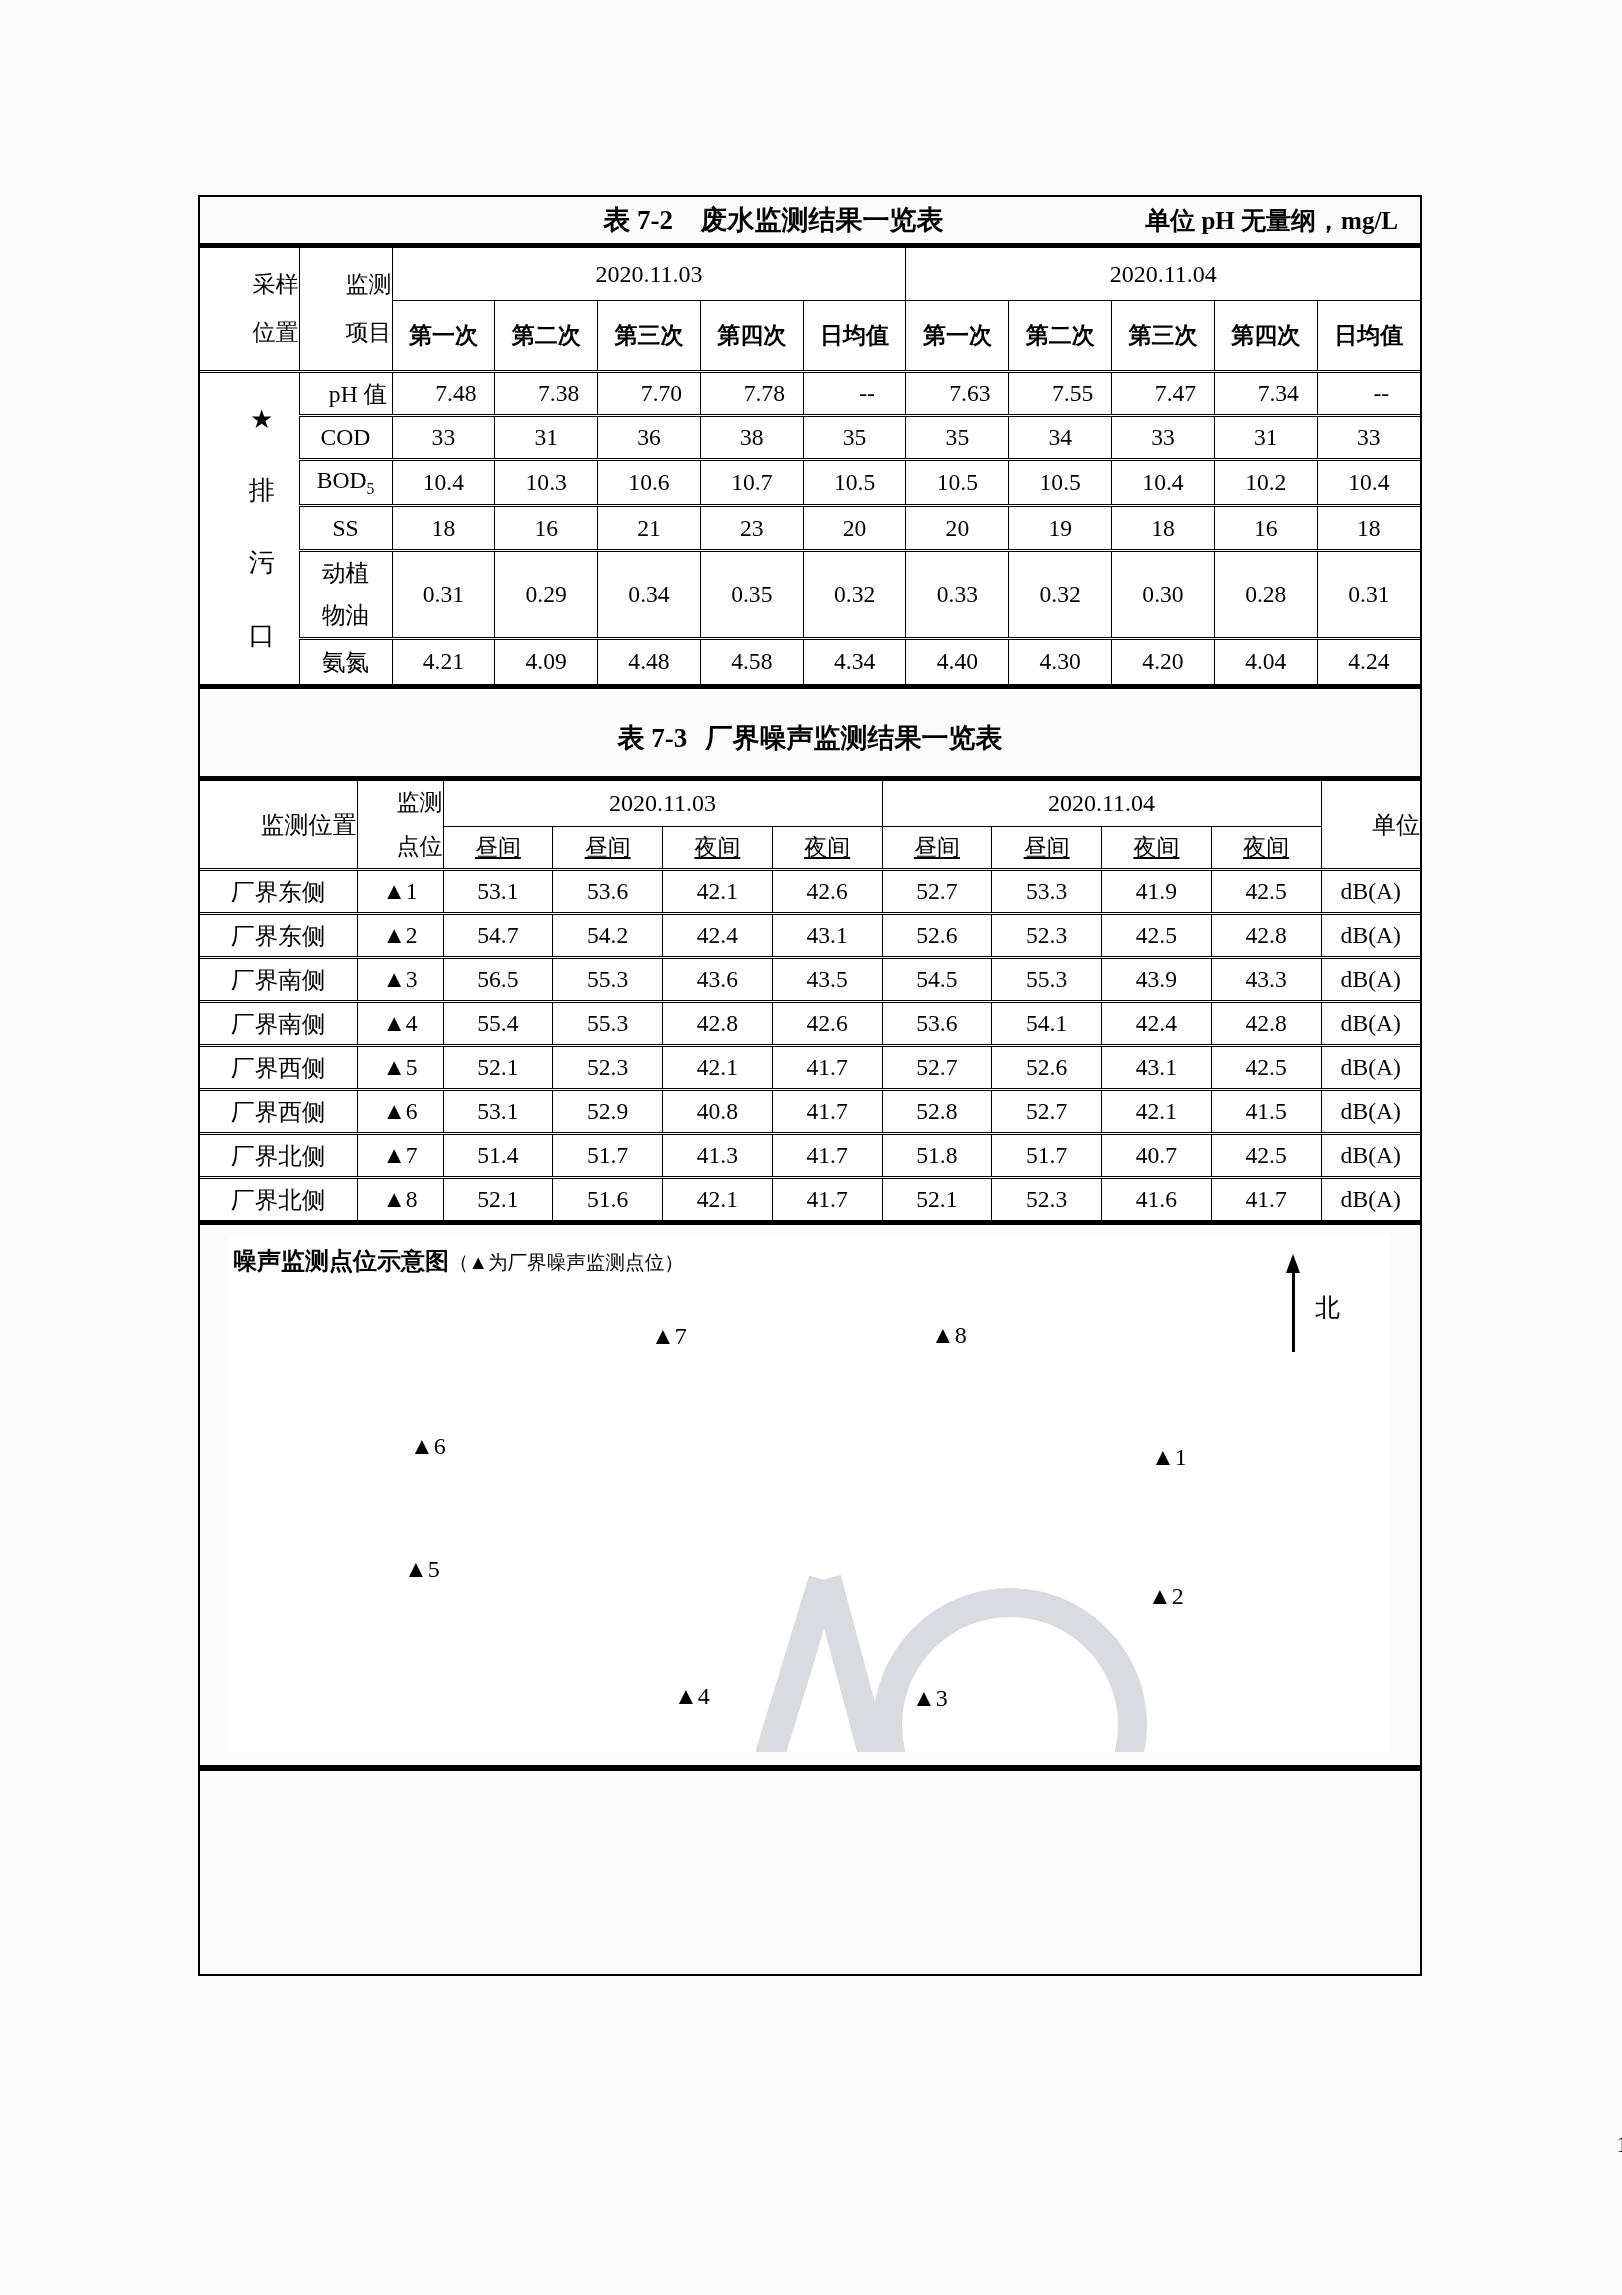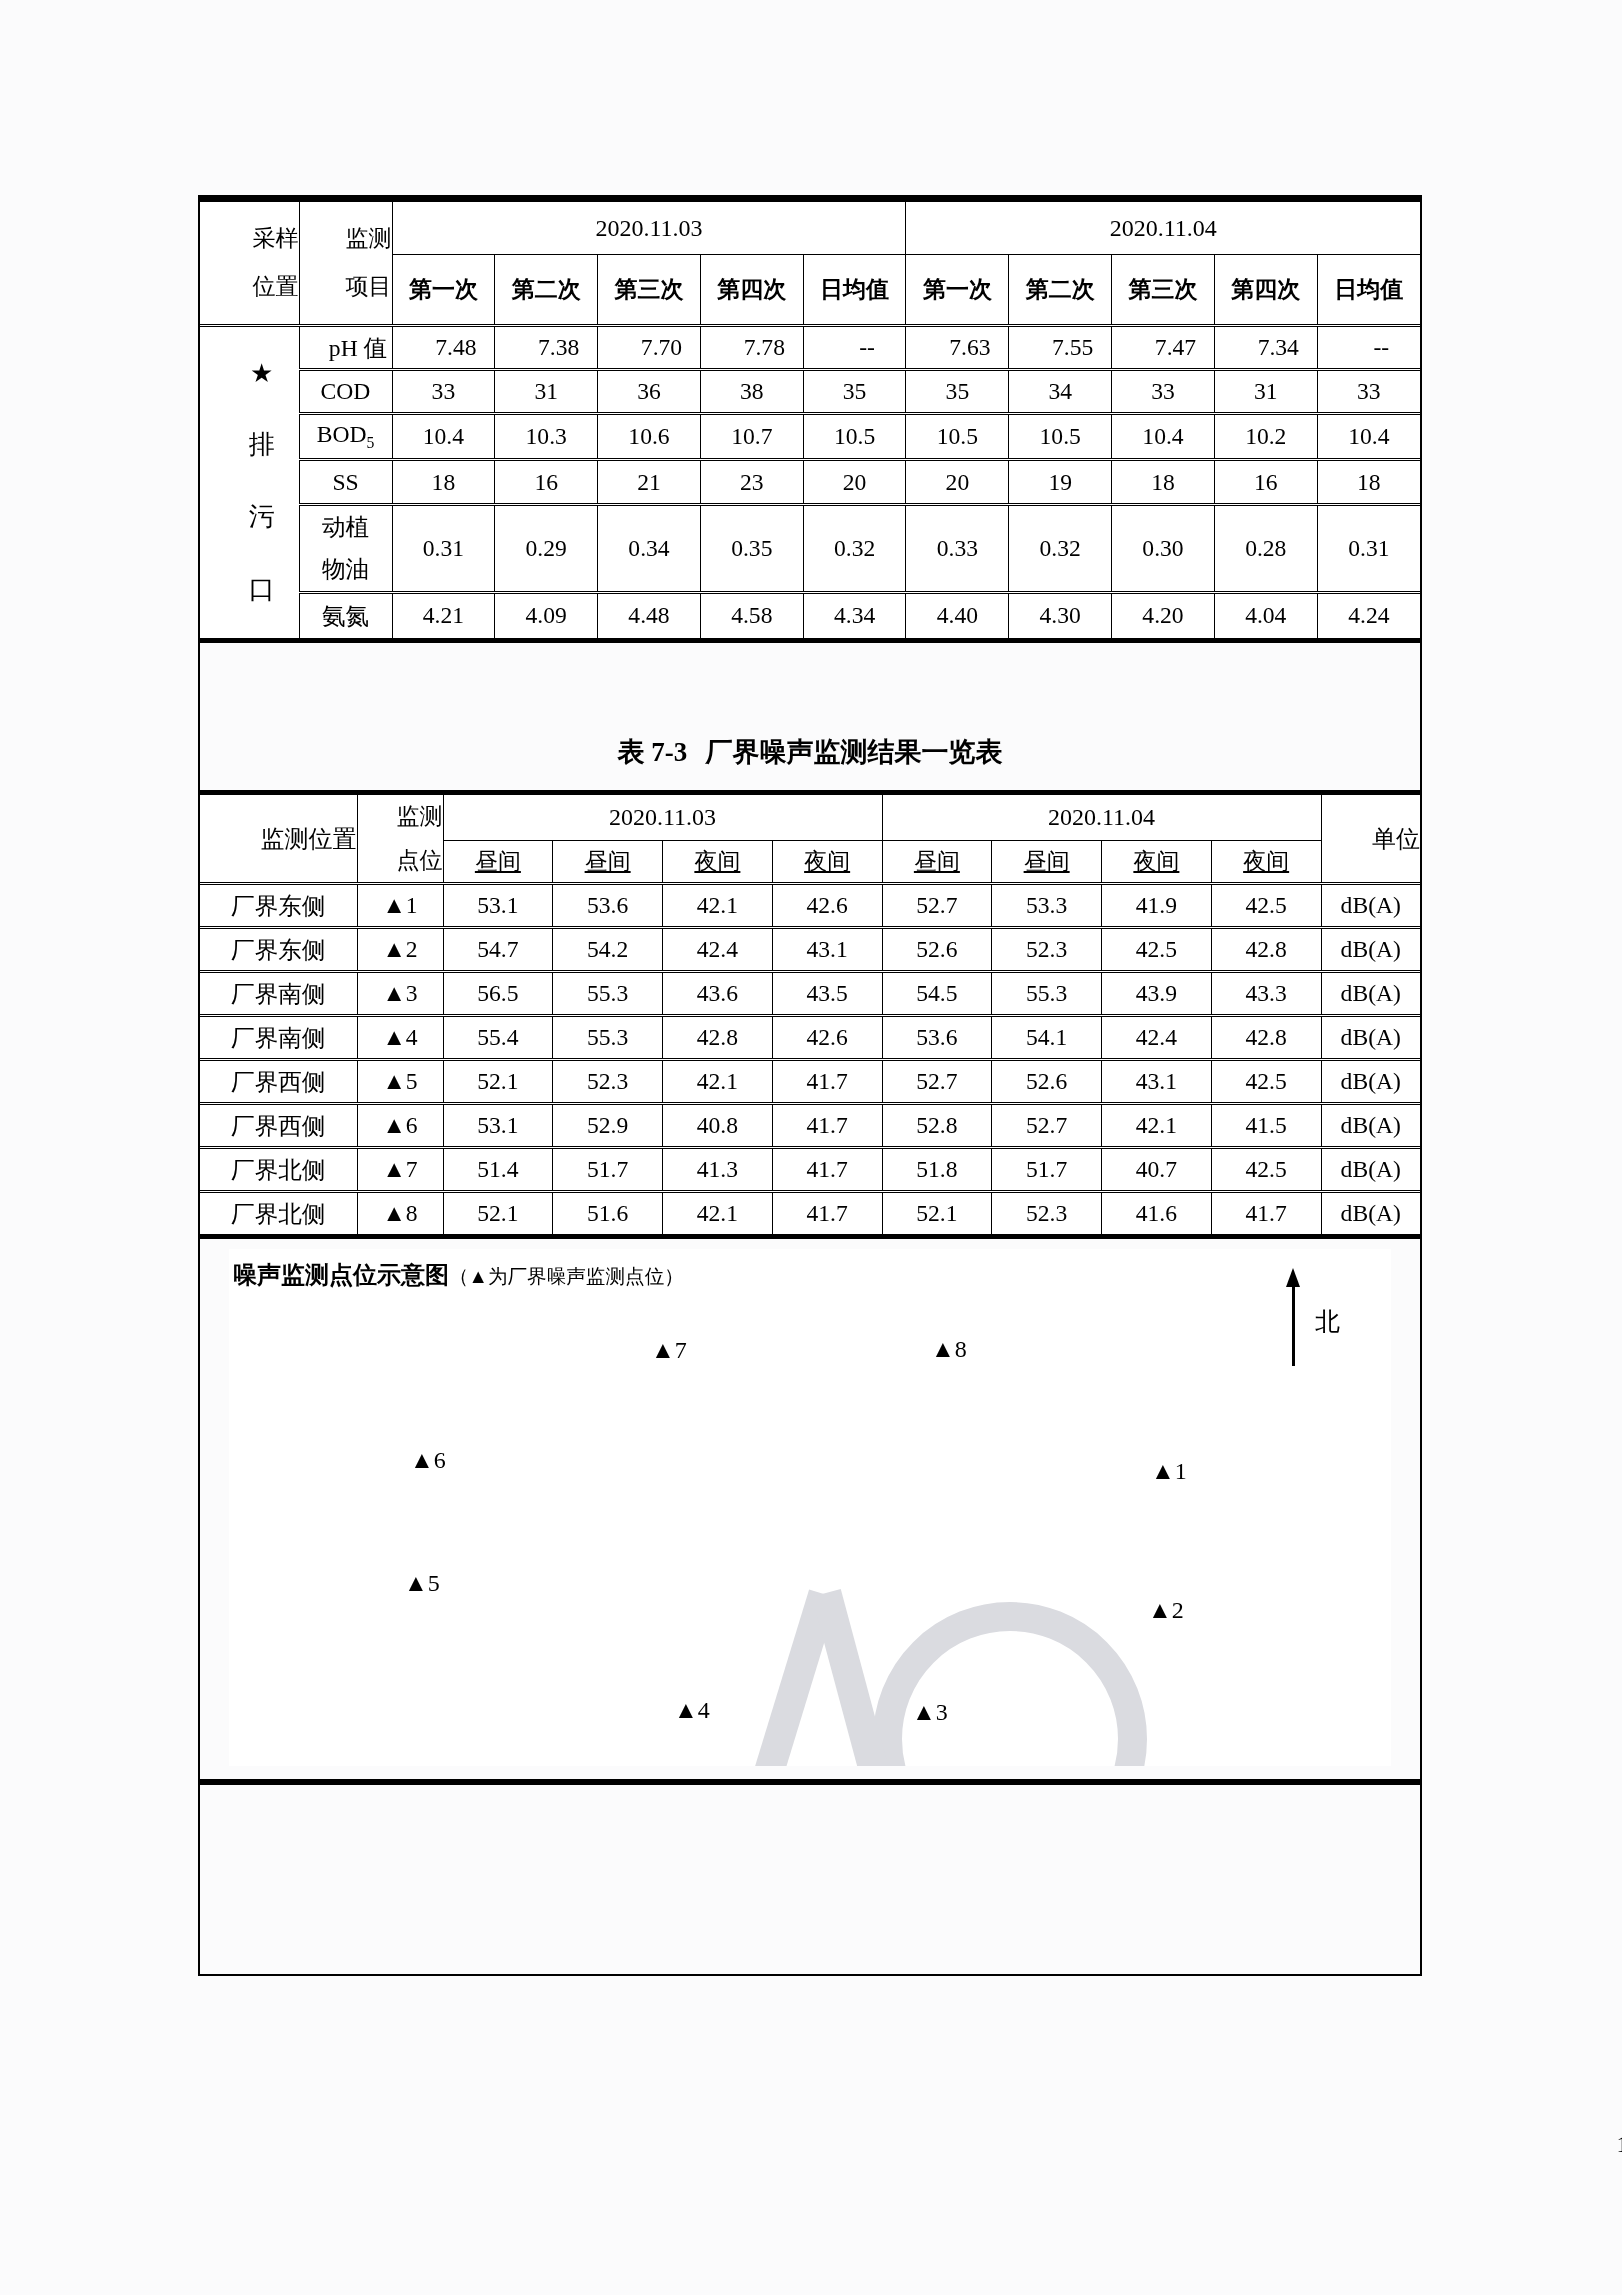--- a/index.html
+++ b/index.html
@@ -32,21 +32,21 @@
   #t72b tr:nth-child(3) td{height:43px;}
   #t72b tr:nth-child(4) td{height:42px;}
   #t72b tr:nth-child(5) td{height:82px;}
   #t72b tr:nth-child(6) td{height:44px;}
   .loc-cell{vertical-align:middle;}
   .loc-stack{display:flex;flex-direction:column;justify-content:space-between;
              align-items:center;height:262px;font-size:26px;padding:6.5px 0;box-sizing:border-box;}
   .item-label div{line-height:1.8;}
   sub{font-size:15.7px;}
   
-  .t73-title{margin-top:89px;height:41px;text-align:center;font-weight:bold;
+  .t73-title{margin-top:29px;height:41px;text-align:center;font-weight:bold;
              font-size:27px;line-height:41px;}
   #t73{margin-top:17px;}
   #t73 tr.r1 th{height:44px;font-size:24px;}
   #t73 tr.r2 th{height:41px;font-size:23px;border-bottom:2.6px solid #000;text-decoration:underline;}
   #t73 .stack2 div{line-height:1.9;font-size:23px;}
   #t73b td{height:41px;}
   
   .diagram{margin:9.2px 29px 0 29px;height:517px;background:#fff;position:relative;overflow:hidden;}
   .d-caption{position:absolute;left:3.9px;top:10.5px;z-index:3;white-space:nowrap;}
   .d-caption .main{font-weight:bold;font-size:24px;}
@@ -70,20 +70,24 @@
   .wm-bar2{left:611px;top:340px;width:30px;height:222px;background:#dadbe0;transform:rotate(-15deg);}
   .bottom-rule{margin-top:13px;height:6.5px;background:#000;}
   .page-number{position:absolute;left:0;width:100%;top:2131px;text-align:right;font-size:23.6px;margin-left:17px;}
 </style>
 </head>
 <body>
 
 <div class="page">
   <div class="frame">
 
+    <div class="titlebar">
+      <div class="tbl-title"><span>表 7-2</span><span class="tgap"></span><span>废水监测结果一览表</span></div>
+      <div class="unit-note">单位 pH 无量纲，mg/L</div>
+    </div>
 
     <table class="t" id="t72">
       <colgroup>
         <col style="width:99px">
           <col style="width:93px">
         <col>
           <col>
           <col>
           <col>
           <col>

